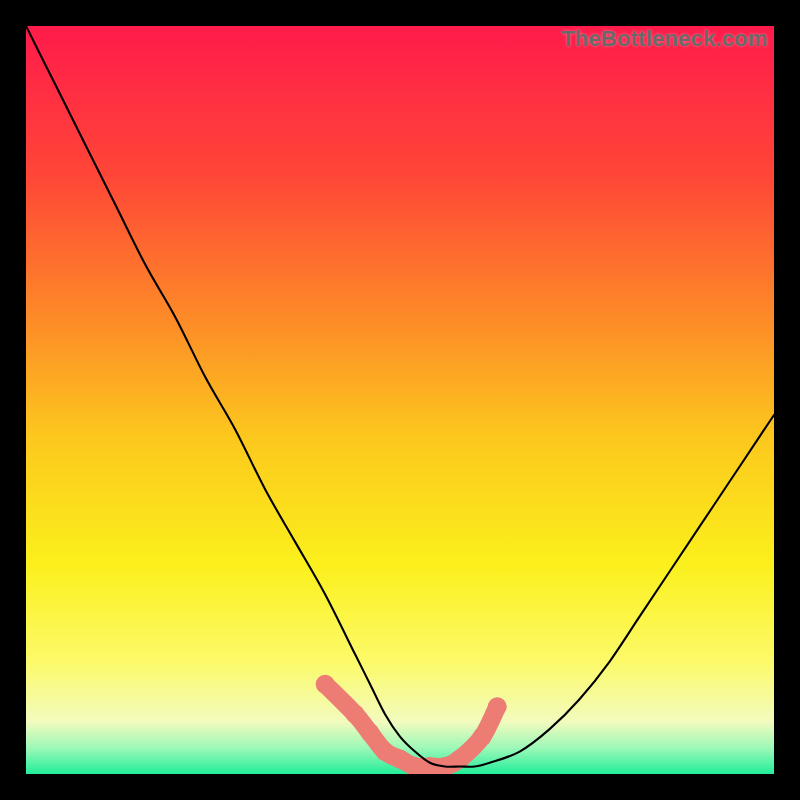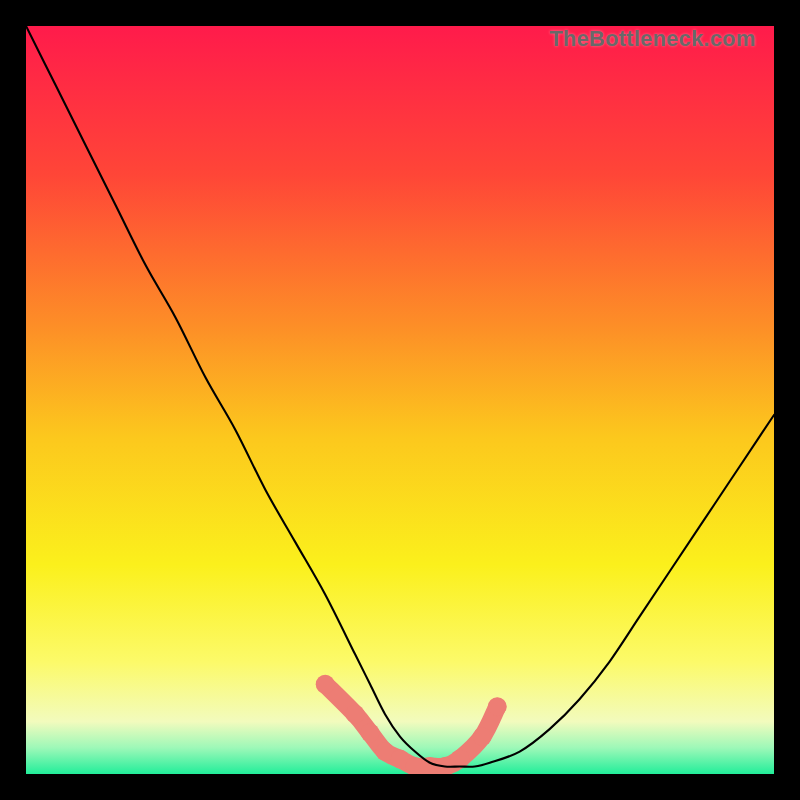--- a/index.html
+++ b/index.html
@@ -20,21 +20,21 @@
     position: absolute;
     left: 26px;
     top: 26px;
     width: 748px;
     height: 748px;
     overflow: hidden;
   }
   .watermark {
     position: absolute;
     top: 0px;
-    right: 18px;
+    right: 6px;
     font-family: Arial, Helvetica, sans-serif;
     font-size: 22px;
     font-weight: 600;
     color: #696969;
     text-shadow: 0 0 3px rgba(255,255,255,0.4);
     letter-spacing: 0.2px;
   }
   svg { display:block; }
 </style>
 </head>

